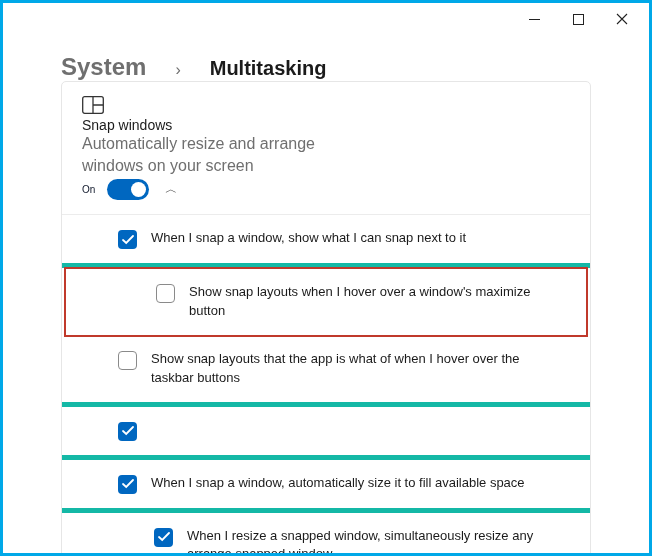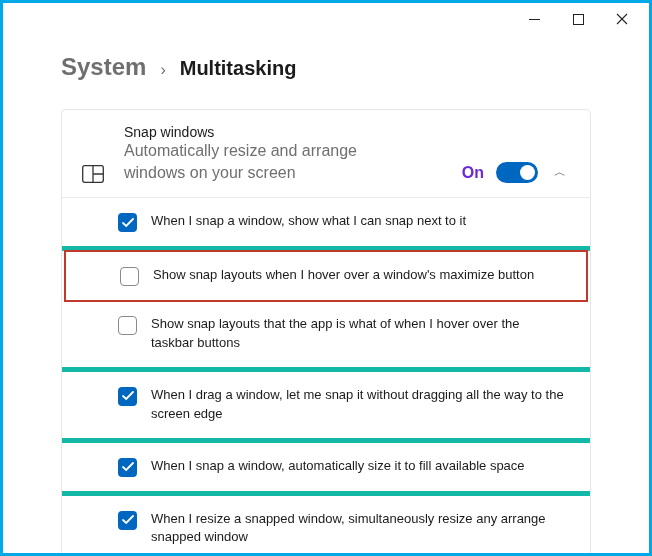--- a/index.html
+++ b/index.html
@@ -24,69 +24,69 @@
       width: 26px; height: 26px;
       display: flex; align-items: center; justify-content: center;
       font-size: 14px; color: #222;
       cursor: default;
     }
     .titlebar .ctl svg { display: block; }
     .content {
       padding: 18px 58px 0 58px;
     }
     .breadcrumb {
-      display: flex; align-items: baseline; gap: 14px;
-      margin-bottom: 28px;
+      display: flex; align-items: baseline; gap: 29px;
     }
     .crumb-parent {
       font-size: 24px; font-weight: 600; color: #6f6f6f;
     }
     .crumb-sep {
       font-size: 16px; color: #6f6f6f;
     }
     .crumb-current {
       font-size: 20px; font-weight: 700; color: #1b1b1b;
     }
     .card-outer {
       border: 1px solid #e6e6e6;
       border-radius: 5px;
       overflow: hidden;
       background: #fff;
     }
     .header-row {
-      display: flex; align-items: flex-end;
+      display: flex; align-items: flex-start;
       padding: 14px 20px;
       border-bottom: 1px solid #ececec;
-      gap: 20px;
+      gap: 3px;
+      flex-direction: column;
     }
     .header-icon {
       width: 22px; height: 18px;
       flex-shrink: 0;
     }
     .header-text { flex: 1; }
     .header-title { font-size: 14px; color: #1b1b1b; }
     .header-sub { font-size: 16px; color: #6f6f6f; line-height: 1.35; max-width: 280px; }
     .header-tail { display: flex; align-items: center; gap: 12px; }
-    .toggle-label { font-size: 16px; color: #6d28d9; font-weight: bold; }
+    .toggle-label { font-size: 10px; color: #0f172a; }
     .toggle {
       width: 42px; height: 21px; border-radius: 11px;
       background: #0067c0; position: relative;
     }
     .toggle::after {
       content: ""; position: absolute; top: 3px; right: 3px;
       width: 15px; height: 15px; border-radius: 50%; background: #fff;
     }
     .chev { font-size: 12px; color: #3b3b3b; padding: 0 4px; }
     .opt-row {
       display: flex; align-items: flex-start;
       padding: 14px 20px 14px 56px;
       border-bottom: 5px solid #14b8a6;
       gap: 14px;
     }
-    .opt-row:last-child { border-bottom: none; }
+    .opt-row:last-child { border-bottom: none; margin-left: 36px; }
     .checkbox {
       width: 19px; height: 19px; border-radius: 4px;
       flex-shrink: 0; margin-top: 1px;
       display: flex; align-items: center; justify-content: center;
     }
     .checkbox.checked { background: #0067c0; }
     .checkbox.checked svg { display: block; }
     .checkbox.unchecked {
       background: #fff; border: 1.3px solid #8a8a8a;
     }
@@ -170,21 +170,20 @@
       <div class="checkbox unchecked"></div>
       <div class="opt-label">Show snap layouts that the app is what of when I hover over the taskbar buttons</div>
     </div>
 
     <div class="opt-row">
       <div class="checkbox checked">
         <svg width="12" height="10">
             <path d="M1 5 L4.2 8 L11 1" stroke="#fff" stroke-width="1.8" fill="none" stroke-linecap="round"></path>
           </svg>
       </div>
-      <div class="opt-label">When I drag a window, let me snap it without dragging all the way to the screen edge</div>
     </div>
 
     <div class="opt-row">
       <div class="checkbox checked">
         <svg width="12" height="10">
             <path d="M1 5 L4.2 8 L11 1" stroke="#fff" stroke-width="1.8" fill="none" stroke-linecap="round"></path>
           </svg>
       </div>
       <div class="opt-label">When I snap a window, automatically size it to fill available space</div>
     </div>

